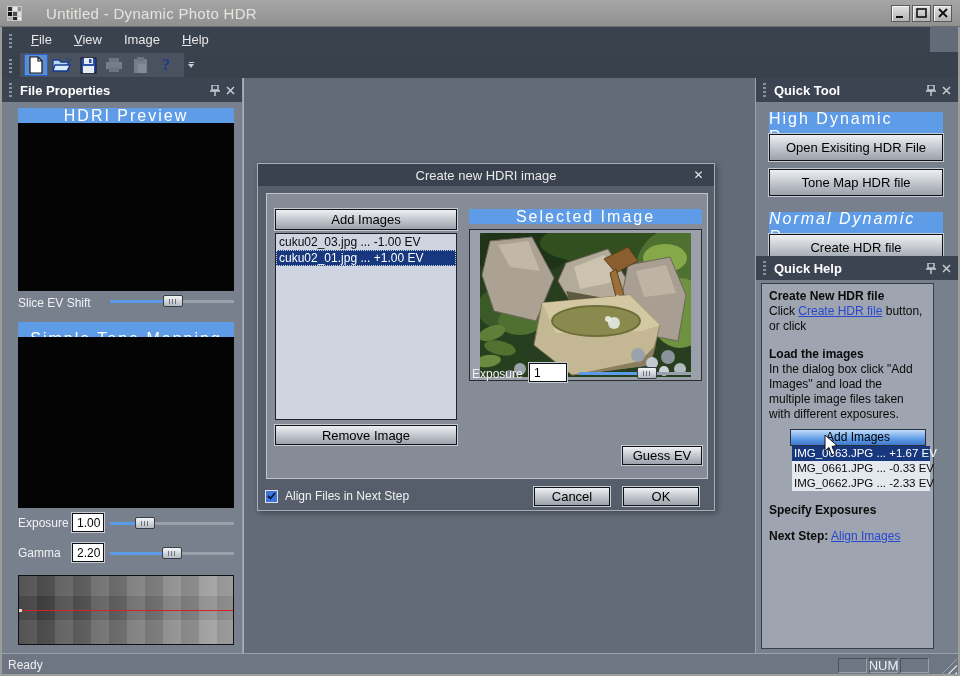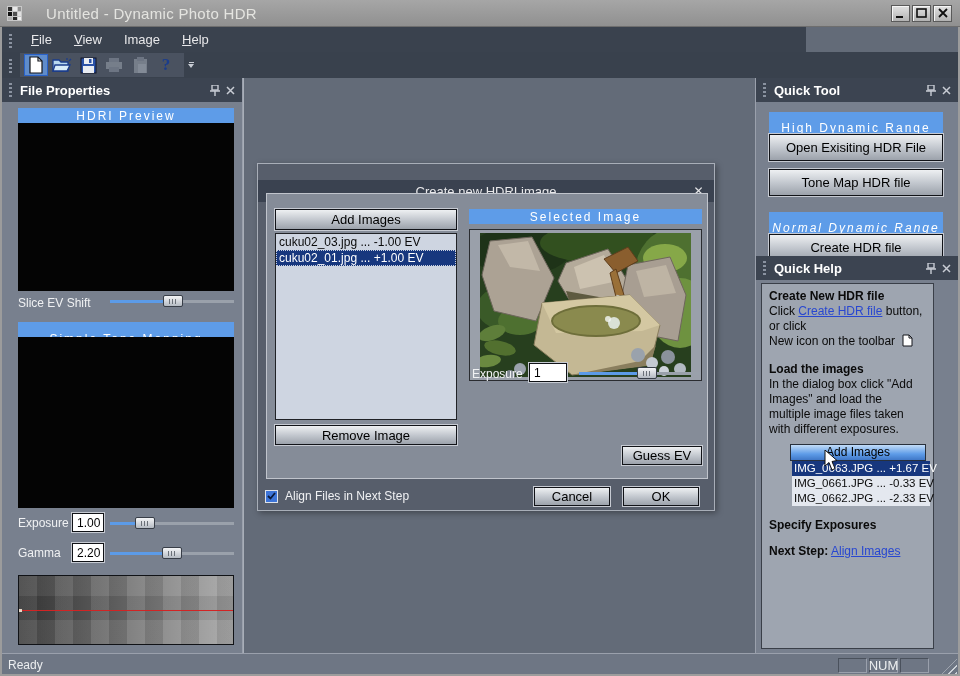--- a/index.html
+++ b/index.html
@@ -12,42 +12,42 @@
   .frame-bottom { position:absolute; left:0; top:674px; width:960px; height:2px; background:#9C9C9C; z-index:50; }
 
   
   .titlebar { position:absolute; left:0; top:0; width:960px; height:27px; background:linear-gradient(180deg,#A6A6A6,#909090); border-bottom:1px solid #6E6E6E; display:flex; align-items:center;gap:16px; }
   .app-icon { width:15px; height:15px; margin-left:7px; }
   .title-text { color:#E4E4E0; font-size:15px; margin-left:8px; letter-spacing:.3px; }
   .tb-btns { margin-left:auto; margin-right:8px; display:flex; gap:2px; }
   .tb-btn { width:19px; height:17px; background:linear-gradient(180deg,#E2E2E2,#B2B2B2); border:1px solid #5A5A5A; box-shadow:inset 1px 1px 0 #F6F6F6; display:flex; align-items:center; justify-content:center; }
 
   
-  .menubar { position:absolute; left:2px; top:27px; width:804px; height:25px; background:#3A424E; display:flex; align-items:center; }
+  .menubar { position:absolute; left:2px; top:27px; width:928px; height:25px; background:#3A424E; display:flex; align-items:center; }
   .gripper { width:3px; height:16px; margin:0 8px 0 7px; background:repeating-linear-gradient(0deg,#8A92A0 0 2px,transparent 2px 4px); }
   .menu-item { color:#E8E8EA; font-size:13px; padding:3px 11px; }
   .menu-item .u { text-decoration:underline; }
 
   
   .toolbar { position:absolute; left:2px; top:52px; width:956px; height:26px; background:#39414D; display:flex; align-items:center; }
   .toolbar-inner { display:flex; align-items:center; height:24px; background:#4A5260; padding:0 4px; }
   .tool-btn { width:24px; height:22px; display:flex; align-items:center; justify-content:center; margin-right:2px; }
   .tool-btn.active { background:#5F8CCB; border:1px solid #2A62C8; }
   .tool-btn.disabled { opacity:.55; }
   .overflow-arrow { margin-left:4px; display:flex; flex-direction:column; align-items:center; gap:1px; }
   .overflow-arrow .bar { width:5px; height:1px; background:#C8CCD4; }
   .overflow-arrow .tri { width:0; height:0; border-left:3px solid transparent; border-right:3px solid transparent; border-top:4px solid #C8CCD4; }
 
   
   .panel { position:absolute; background:#78808E; overflow:hidden; }
   .panel-header { height:24px; background:#3C4451; display:flex; align-items:center; color:#FFFFFF; font-size:13px; font-weight:bold; }
   .panel-header .gripper { height:14px; }
   .ph-icons { margin-left:auto; display:flex; align-items:center; gap:6px; margin-right:7px; }
 
-  .bluebar { background:#5E9CE8; color:#FFFFFF; font-size:12px; letter-spacing:2px; display:flex; align-items:center; justify-content:center; }
+  .bluebar { background:#5E9CE8; color:#FFFFFF; font-size:16px; letter-spacing:2px; display:flex; align-items:center; justify-content:center; }
 
   
   .btn { background:linear-gradient(180deg,#EEF0F2,#C2C7CE 52%,#9CA2AB); border:1px solid #111318; box-shadow:0 0 0 1px #C6CAD2; color:#000; font-size:13px; display:flex; align-items:center; justify-content:center; font-family:"Liberation Sans",sans-serif; }
 
   
   .slider { position:relative; height:14px; }
   .slider .track { position:absolute; left:0; right:0; top:6px; height:3px; background:#9AA1AB; }
   .slider .fill { position:absolute; left:0; top:6px; height:3px; width:var(--pos); background:#5C9BE8; }
   .slider .thumb { position:absolute; left:calc(var(--pos) - 10px); top:1px; width:20px; height:12px; background:linear-gradient(180deg,#F4F5F7,#B4BAC2); border:1px solid #383E48; border-radius:2px; }
   .slider .thumb::after { content:""; position:absolute; left:5px; top:3px; width:8px; height:5px; background:repeating-linear-gradient(90deg,#6A7078 0 1px,transparent 1px 3px); }
@@ -64,21 +64,21 @@
       repeating-linear-gradient(90deg, rgba(255,255,255,0.07) 0 18px, rgba(0,0,0,0.07) 18px 36px),
       repeating-linear-gradient(0deg, rgba(255,255,255,0.06) 0 24px, rgba(0,0,0,0.06) 24px 48px),
       linear-gradient(90deg,#3C3C3C,#A2A2A2); }
   .red-line { position:absolute; left:0; top:50%; width:100%; height:1px; background:#D22424; }
   .red-dot { position:absolute; left:0; top:calc(50% - 1px); width:3px; height:3px; background:#E8D8C8; }
 
   
   .workspace { position:absolute; left:243px; top:78px; width:512px; height:575px; background:#636B78; border-left:1px solid #A8AEB8; }
 
   .dialog { position:absolute; left:257px; top:163px; width:458px; height:348px; background:#575E6B; border:1px solid #A8AEB8; box-shadow:2px 2px 6px rgba(0,0,0,.35); }
-  .dialog-title { height:22px; background:#3A4250; display:flex; align-items:center; justify-content:center; position:relative;margin-top:16px; }
+  .dialog-title { height:22px; background:#3A4250; display:flex; align-items:center; justify-content:center; position:relative; }
   .dialog-title .txt { color:#E8E8EA; font-size:13px; }
   .dialog-close { position:absolute; right:8px; top:3px; width:15px; height:15px; display:flex; align-items:center; justify-content:center; color:#E8E8EA; font-size:12px; }
   .dialog-panel { position:absolute; left:8px; top:29px; width:442px; height:286px; background:#858C98; border:1px solid #C0C4CC; }
 
   .file-list { position:absolute; left:8px; top:39px; width:182px; height:187px; background:#CED5E1; border:1px solid #202226; font-size:12px; }
   .file-item { height:16px; line-height:16px; padding-left:3px; color:#0A0A0A; white-space:nowrap; overflow:hidden; }
   .file-item.selected { background:#17377E; color:#FFFFFF; outline:1px dotted #C8D0E0; outline-offset:-1px; }
 
   .photo-frame { position:absolute; left:202px; top:35px; width:233px; height:152px; background:#9AA0AA; border:1px solid #2A2C30; display:flex; align-items:center; justify-content:center; }
 
@@ -353,26 +353,20 @@
           <path d="M0,6 L10,6 M5,6 L5,11" stroke="#C8CCD4" stroke-width="1.4"></path>
         </svg>
       <svg width="9" height="9" viewBox="0 0 9 9">
           <path d="M1,1 L8,8 M8,1 L1,8" stroke="#C8CCD4" stroke-width="1.5"></path>
         </svg>
     </div>
   </div>
   <div class="qh-content">
     <p class="qh-h">Create New HDR file</p>
     <p><span>Click </span><span class="qh-link">Create HDR file</span><span> button, or click</span></p>
-    <p><span>New icon on the toolbar</span>
-      <svg width="11" height="13" viewBox="0 0 11 13" style="vertical-align:-2px;margin-left:4px;">
-        <path d="M1,1 L7,1 L10,4 L10,12 L1,12 Z" fill="#FFFFFF" stroke="#14161C" stroke-width="1"></path>
-        <path d="M7,1 L7,4 L10,4" fill="none" stroke="#14161C" stroke-width="1"></path>
-      </svg>
-    </p>
     <p class="qh-h" style="margin-top:13px;">Load the images</p>
     <p>In the dialog box click "Add Images" and load the multiple image files taken with different exposures.</p>
     <div class="qh-shot">
       <div class="qh-btn-blue" style="width:136px;height:17px;">Add Images</div>
       <div class="qh-list">
         <div class="qh-list-item selected">IMG_0663.JPG ... +1.67 EV</div>
         <div class="qh-list-item">IMG_0661.JPG ... -0.33 EV</div>
         <div class="qh-list-item">IMG_0662.JPG ... -2.33 EV</div>
       </div>
       <svg width="14" height="21" viewBox="0 0 14 21" style="position:absolute;left:34px;top:6px;">

